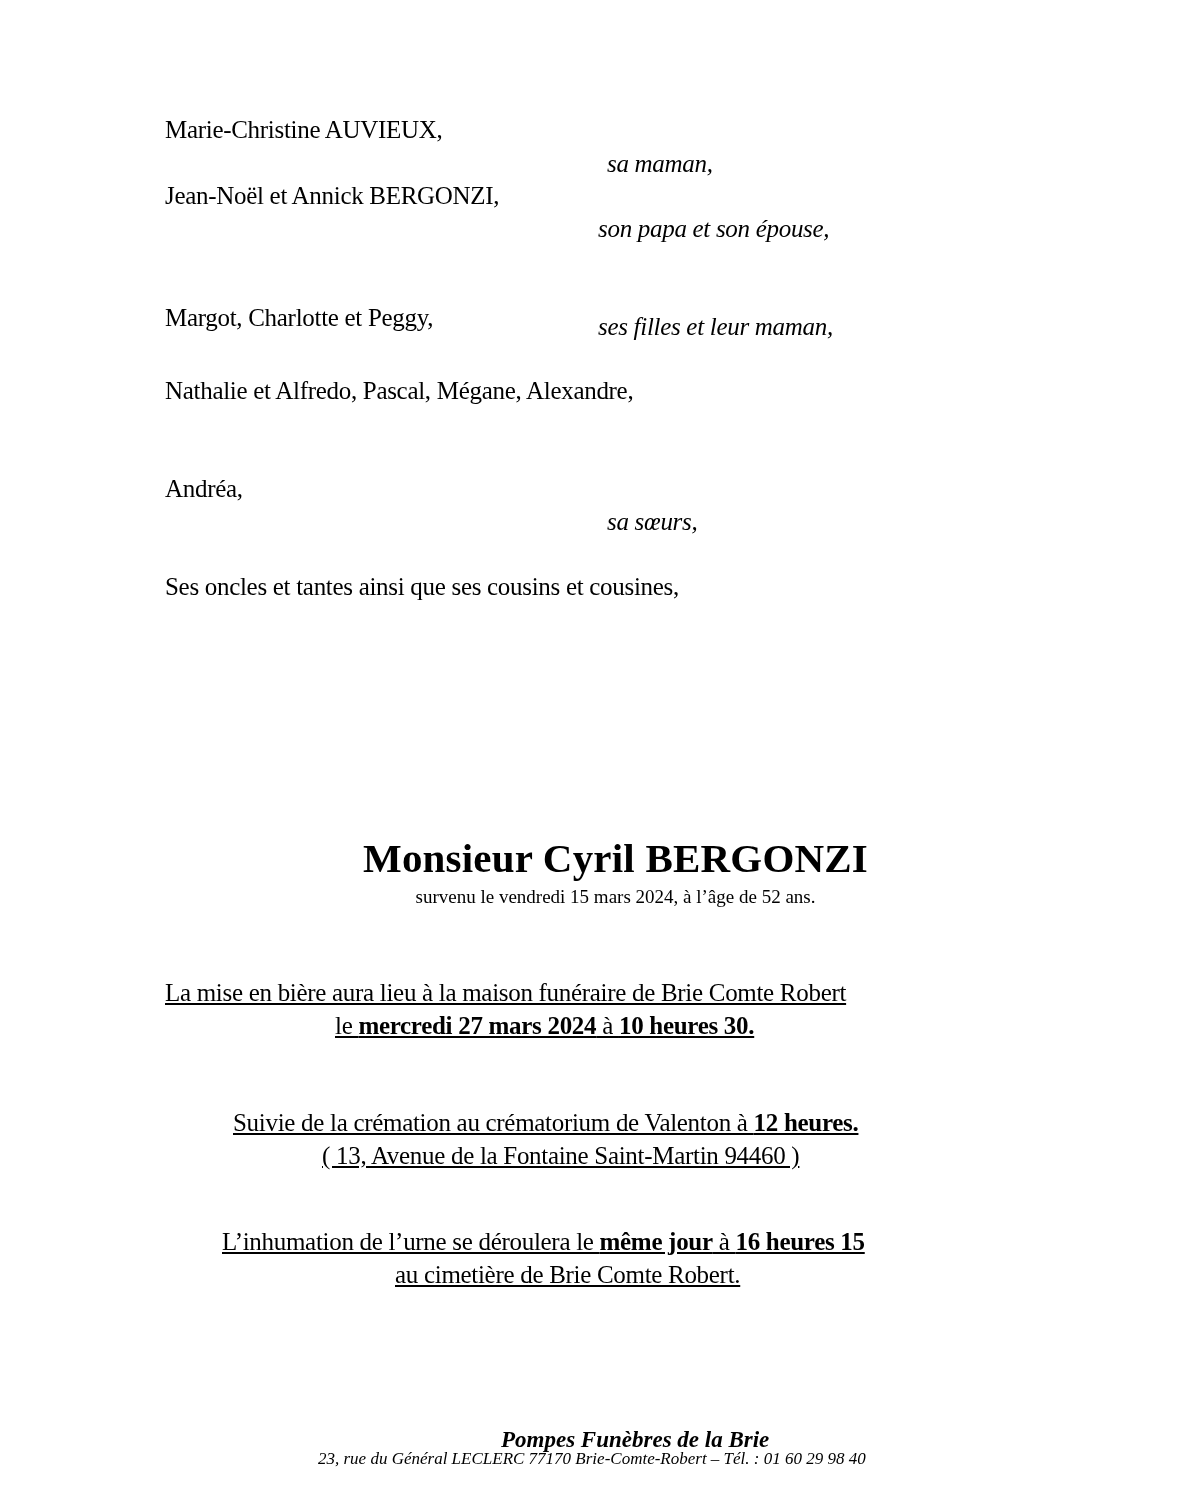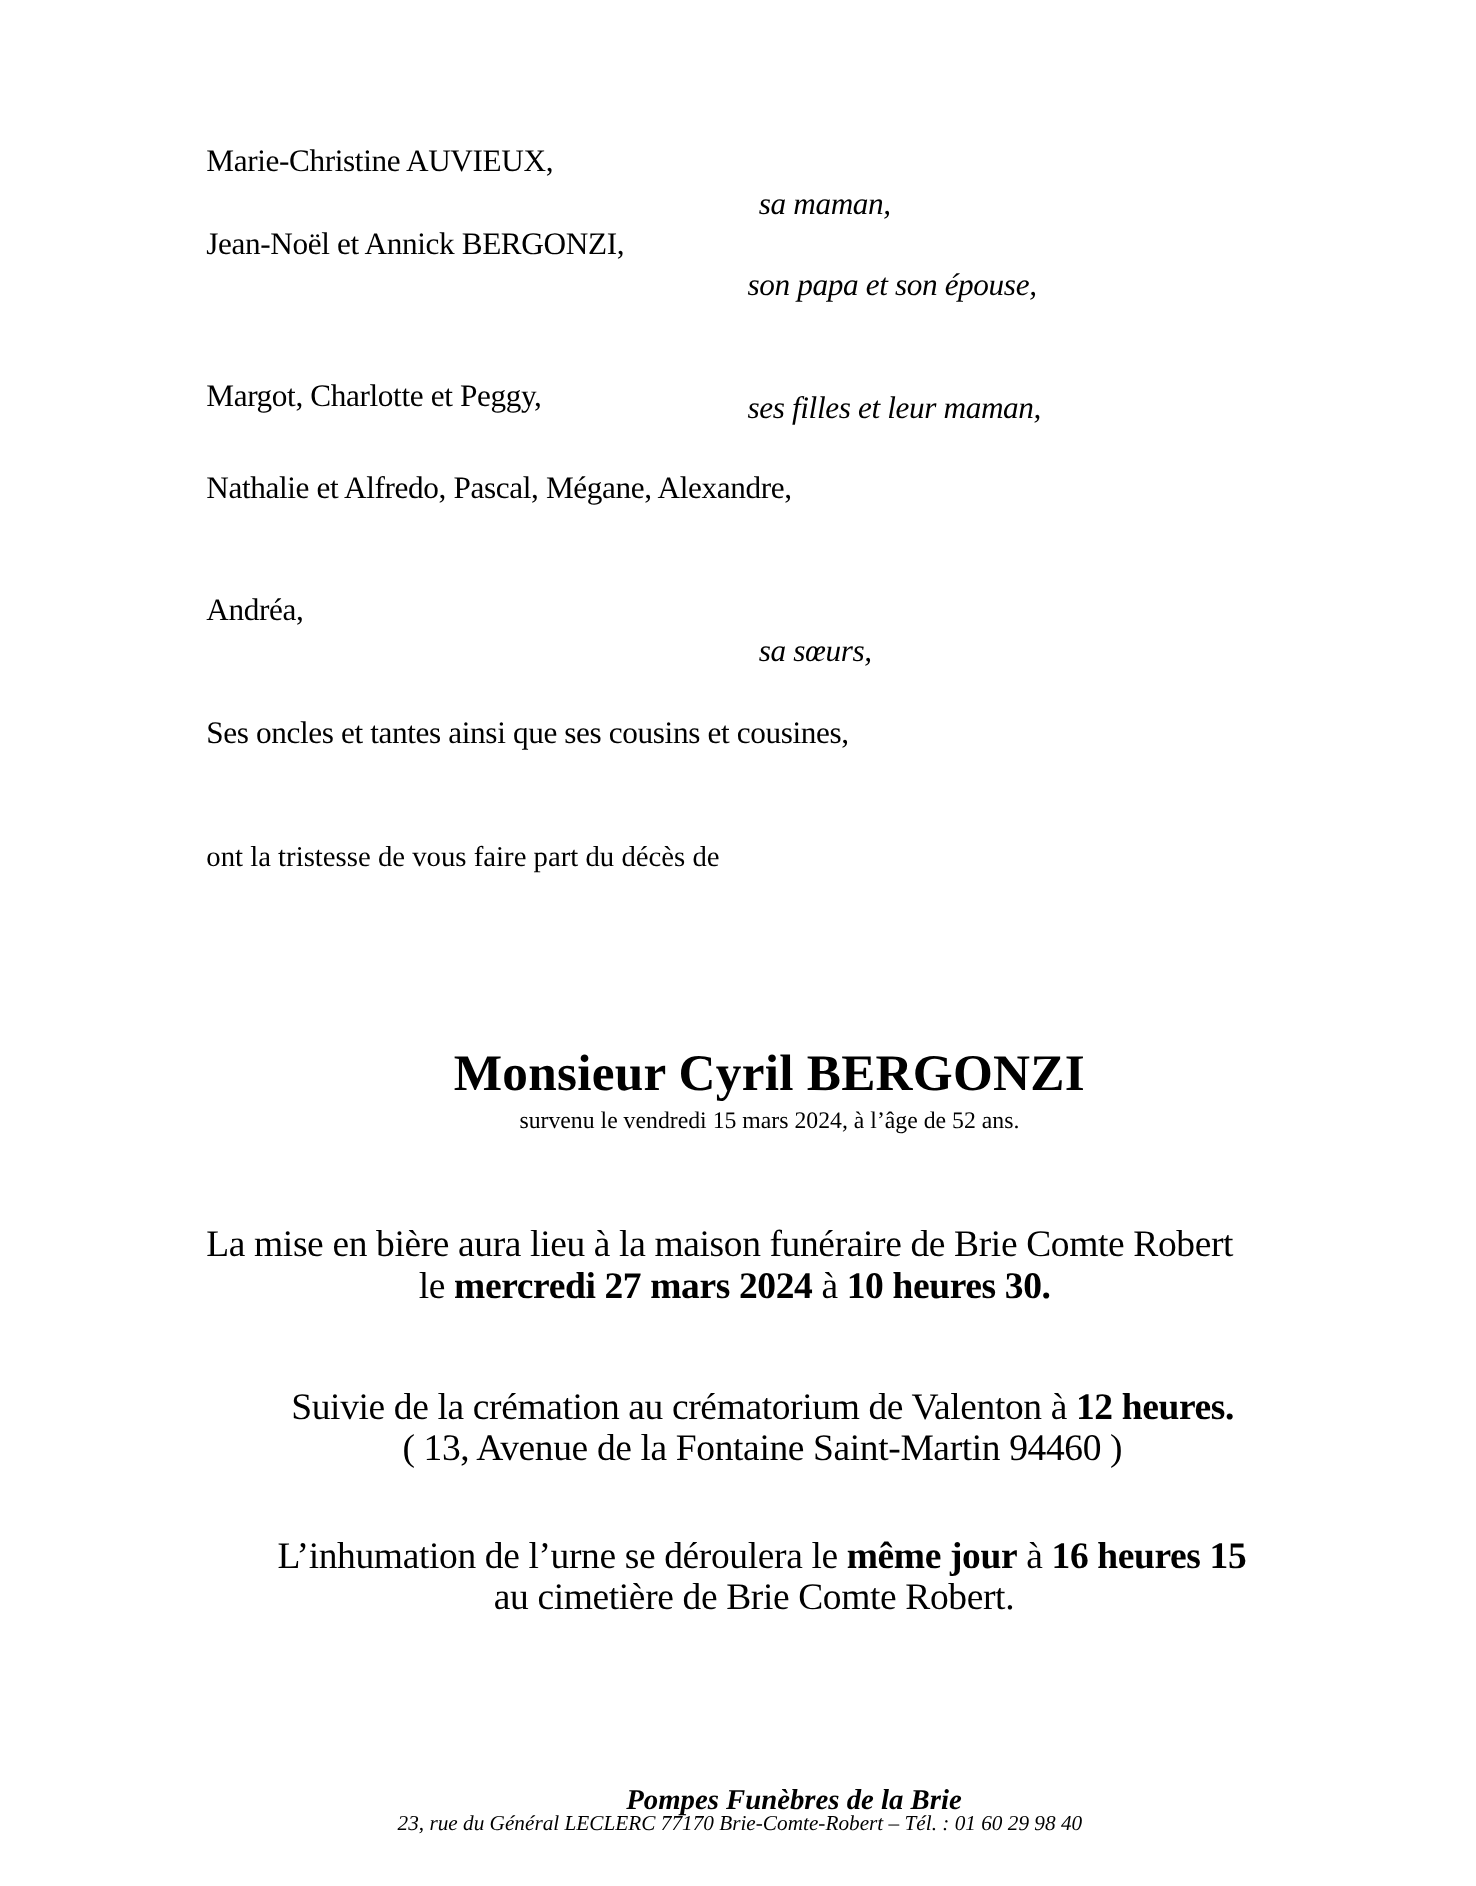--- a/index.html
+++ b/index.html
@@ -5,21 +5,21 @@
   html, body { margin: 0; padding: 0; background: #ffffff; }
   body { width: 1181px; height: 1509px; position: relative; overflow: hidden; color: #000; }
   .page { position: absolute; left: 0; top: 0; width: 1181px; height: 1310px; }
   .serif { font-family: "Liberation Serif", "DejaVu Serif", serif; }
   .abs { position: absolute; white-space: nowrap; }
   .name { font-size: 25px; letter-spacing: -0.3px; }
   .rel { font-size: 25px; font-style: italic; letter-spacing: -0.3px; }
   .intro { font-size: 23px; }
   .title { font-size: 41px; font-weight: bold; letter-spacing: 0.2px; }
   .sub { font-size: 19px; }
-  .ev { font-size: 30px; letter-spacing: -0.3px; }
+  .ev { font-size: 25px; letter-spacing: -0.3px; text-decoration: underline; }
   .center { left: 0; width: 1181px; text-align: center; }
   b { font-weight: bold; }
   .registry { font-family: "Liberation Sans", "DejaVu Sans", sans-serif; font-size: 21px; font-weight: bold; font-style: italic; }
   .footer1 { font-size: 23px; font-weight: bold; font-style: italic; }
   .footer2 { font-size: 17px; font-style: italic; }
 </style>
 </head>
 <body>
 
 <div class="page serif">
@@ -33,21 +33,20 @@
   <div class="abs name" style="left:165px; top:268px;margin-top:36px;">Margot, Charlotte et Peggy,</div>
   <div class="abs rel" style="left:598px; top:313px;">ses filles et leur maman,</div>
 
   <div class="abs name" style="left:165px; top:377px;">Nathalie et Alfredo, Pascal, Mégane, Alexandre,</div>
 
   <div class="abs name" style="left:165px; top:475px;">Andréa,</div>
   <div class="abs rel" style="left:607px; top:508px;">sa sœurs,</div>
 
   <div class="abs name" style="left:165px; top:573px;">Ses oncles et tantes ainsi que ses cousins et cousines,</div>
 
-  <div class="abs intro" style="left:165px; top:673px;">ont la tristesse de vous faire part du décès de</div>
 
   <div class="abs title center" style="top:834px; left:25px;">Monsieur Cyril BERGONZI</div>
   <div class="abs sub center" style="top:886px; left:25px;">survenu le vendredi 15 mars 2024, à l’âge de 52 ans.</div>
 
   <div class="abs ev" style="left:165px; top:979px;">La mise en bière aura lieu à la maison funéraire de Brie Comte Robert</div>
   <div class="abs ev" style="left:335px; top:1012px;"><span>le </span><b>mercredi 27 mars 2024</b><span> à </span><b>10 heures 30.</b></div>
 
   <div class="abs ev" style="left:233px; top:1109px;"><span>Suivie de la crémation au crématorium de Valenton à </span><b>12 heures.</b></div>
   <div class="abs ev" style="left:322px; top:1142px;">( 13, Avenue de la Fontaine Saint-Martin 94460 )</div>
 

